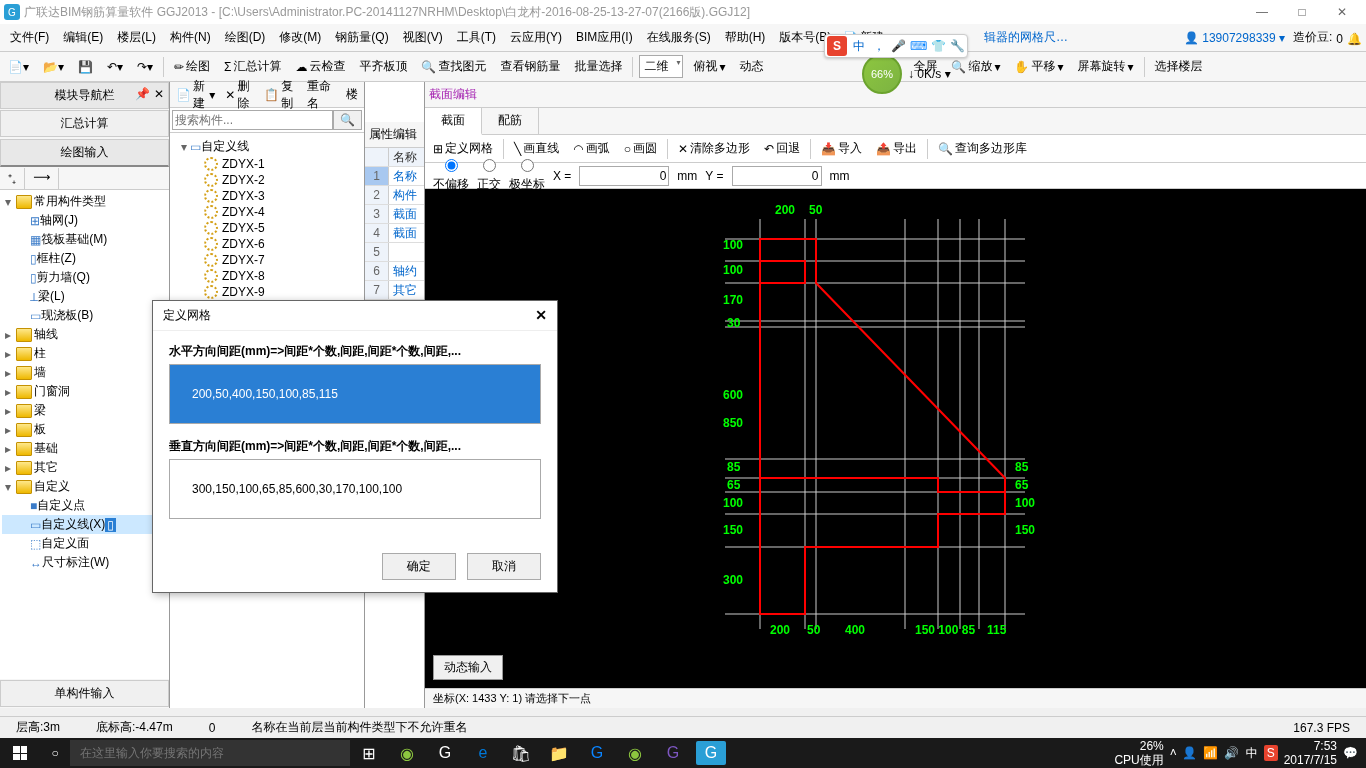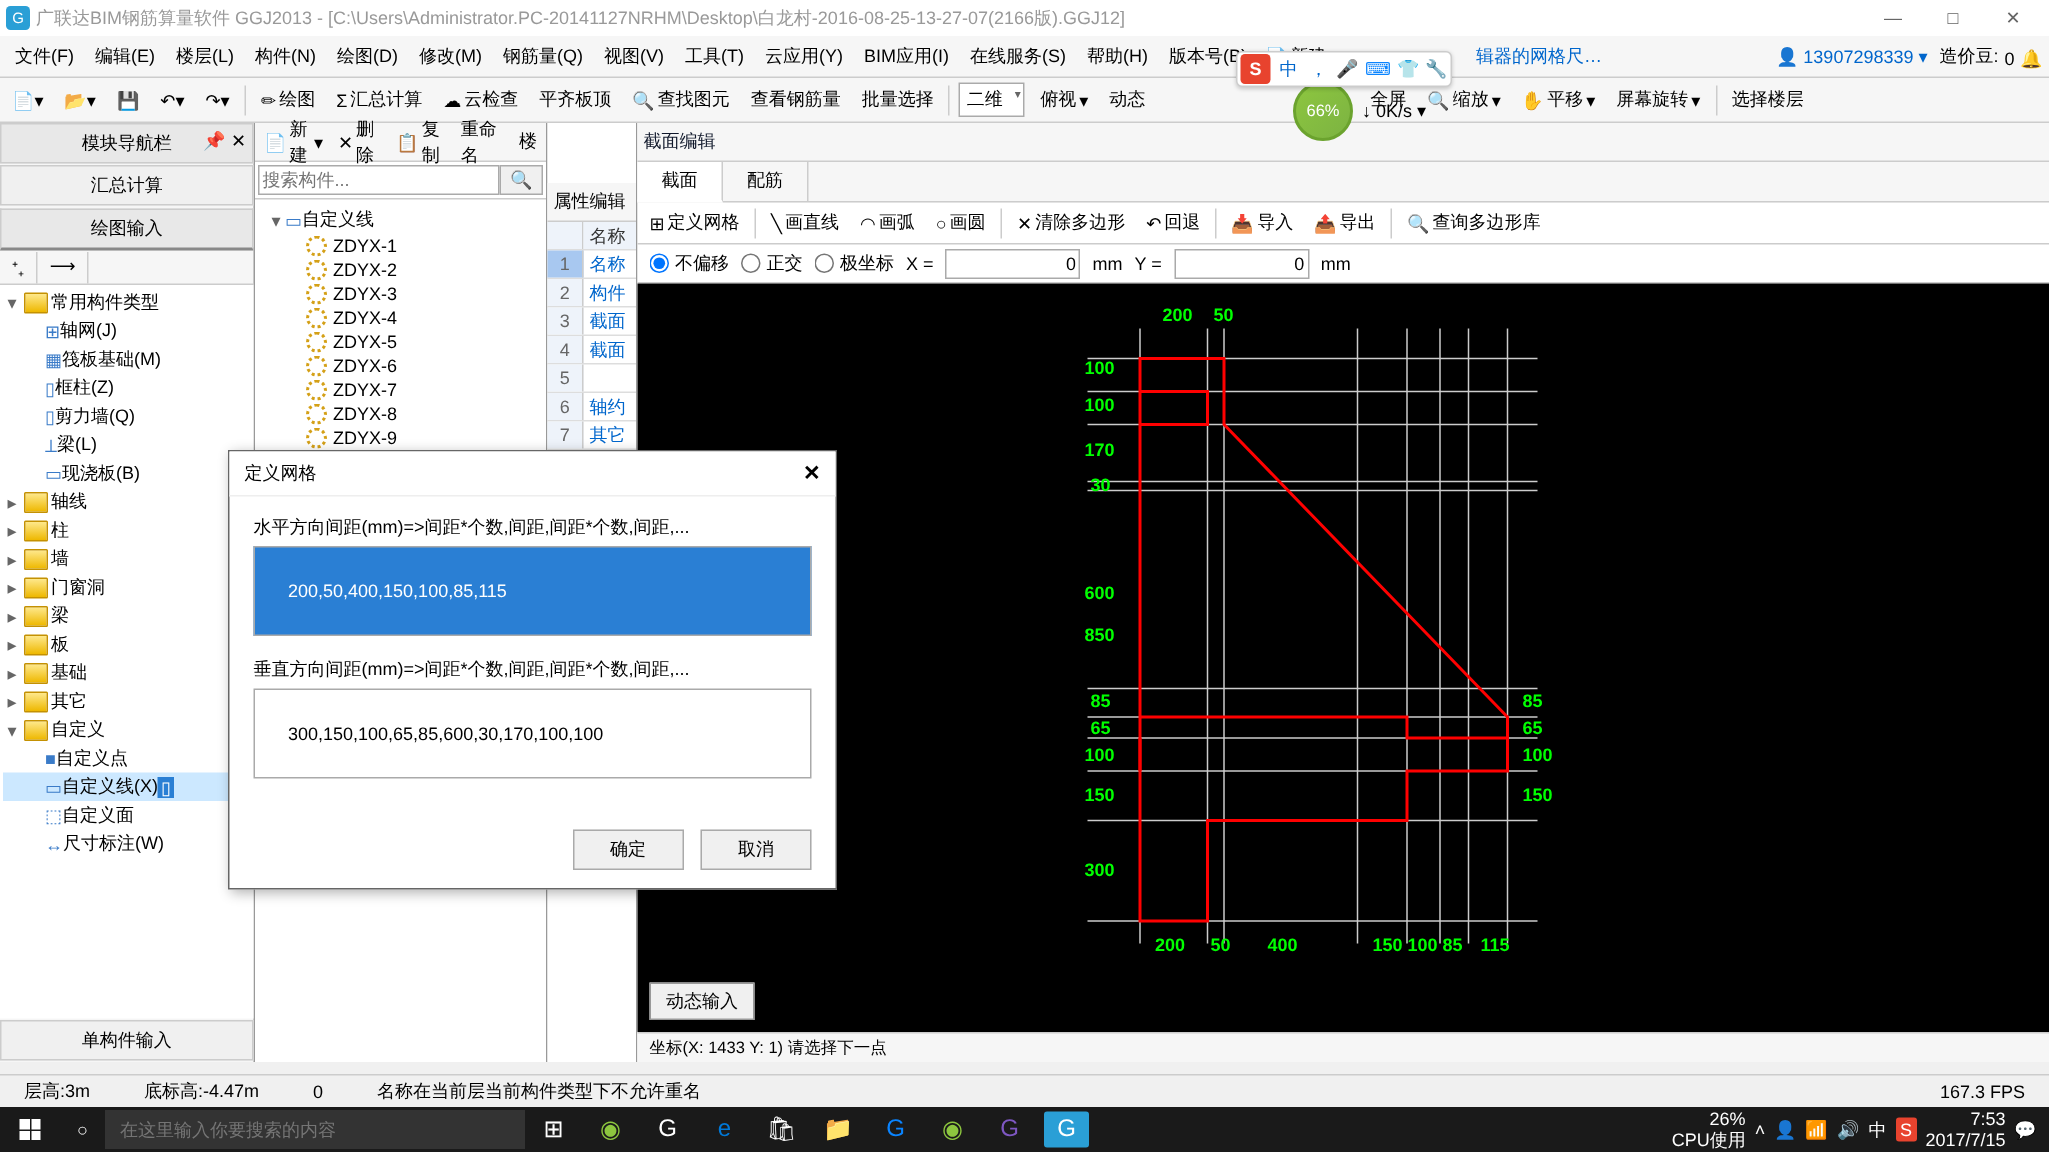--- a/index.html
+++ b/index.html
@@ -68,40 +68,40 @@
 .prop-panel { width: 60px; border-right: 1px solid #999; background: #fff; }
 .prop-header { background: #f6f6f6; border-bottom: 1px solid #ccc; padding: 4px; margin-top: 40px; }
 .prop-row { display: flex; border-bottom: 1px solid #ddd; height: 19px; }
 .prop-num { width: 24px; background: #eef3fa; border-right: 1px solid #ccc; text-align: center; line-height: 19px; color: #666; }
 .prop-num.sel { background: #a8c8f0; }
 .prop-cell { flex: 1; padding: 1px 4px; color: #0066cc; overflow: hidden; white-space: nowrap; }
 .prop-cell.header { background: #eef3fa; color: #333; }
 
 
 .canvas-area { flex: 1; display: flex; flex-direction: column; background: #fff; }
-.canvas-title { background: #f6f6f6; border-bottom: 1px solid #ccc; padding: 4px; color: #0f172a; }
+.canvas-title { background: #f6f6f6; border-bottom: 1px solid #ccc; padding: 4px; color: #a21caf; }
 .canvas-tabs { display: flex; border-bottom: 1px solid #ccc; background: #f6f6f6; }
 .canvas-tab { padding: 4px 16px; border-right: 1px solid #ccc; cursor: pointer; }
 .canvas-tab.active { background: #fff; border-bottom: 2px solid #fff; margin-bottom: -1px; }
 .canvas-toolbar { height: 28px; border-bottom: 1px solid #ccc; display: flex; align-items: center; padding: 0 4px; gap: 6px; }
 .canvas-coords { height: 26px; border-bottom: 1px solid #ccc; display: flex; align-items: center; padding: 0 8px; gap: 8px; }
-.radio-grp { display: flex; gap: 4px; }
+.radio-grp { display: flex; align-items: center; gap: 4px; flex-direction: column; }
 .coord-input { border: 1px solid #aaa; width: 90px; padding: 2px; text-align: right; }
 .canvas-viewport { flex: 1; background: #000; position: relative; overflow: hidden; }
 .dyn-input-btn { position: absolute; bottom: 8px; left: 8px; background: #f0f0f0; border: 1px solid #999; padding: 3px 10px; cursor: pointer; }
 
 
 .grid-svg { position: absolute; top: 0; left: 0; }
 
 
 .dialog { position: absolute; top: 300px; left: 152px; width: 406px; background: #fff; border: 1px solid #666; box-shadow: 2px 2px 8px rgba(0,0,0,0.3); z-index: 200; }
 .dialog-title { background: #fff; padding: 6px 10px; display: flex; justify-content: space-between; border-bottom: 1px solid #eee; }
 .dialog-close { cursor: pointer; font-size: 14px; font-weight: bold; }
 .dialog-body { padding: 12px 16px; }
-.dialog-label { margin-bottom: 4px; }
+.dialog-label { margin-bottom: 4px; font-weight: bold; }
 .dialog-input { width: 100%; border: 1px solid #aaa; padding: 22px; margin-bottom: 14px; }
 .dialog-input.sel { background: #2a7fd4; color: #fff; }
 .dialog-buttons { padding: 8px 16px 12px; text-align: right; }
 .dialog-btn { border: 1px solid #aaa; background: #f0f0f0; padding: 4px 24px; cursor: pointer; margin-left: 8px; }
 
 
 .statusbar { position: absolute; bottom: 30px; left: 0; right: 0; height: 22px; background: #f0f0f0; border-top: 1px solid #ccc; display: flex; align-items: center; padding: 0 8px; gap: 20px; font-size: 12px; }
 .status-seg { padding: 0 8px; text-align: center; }
 .fps { margin-left: auto; padding-right: 8px; }
 

